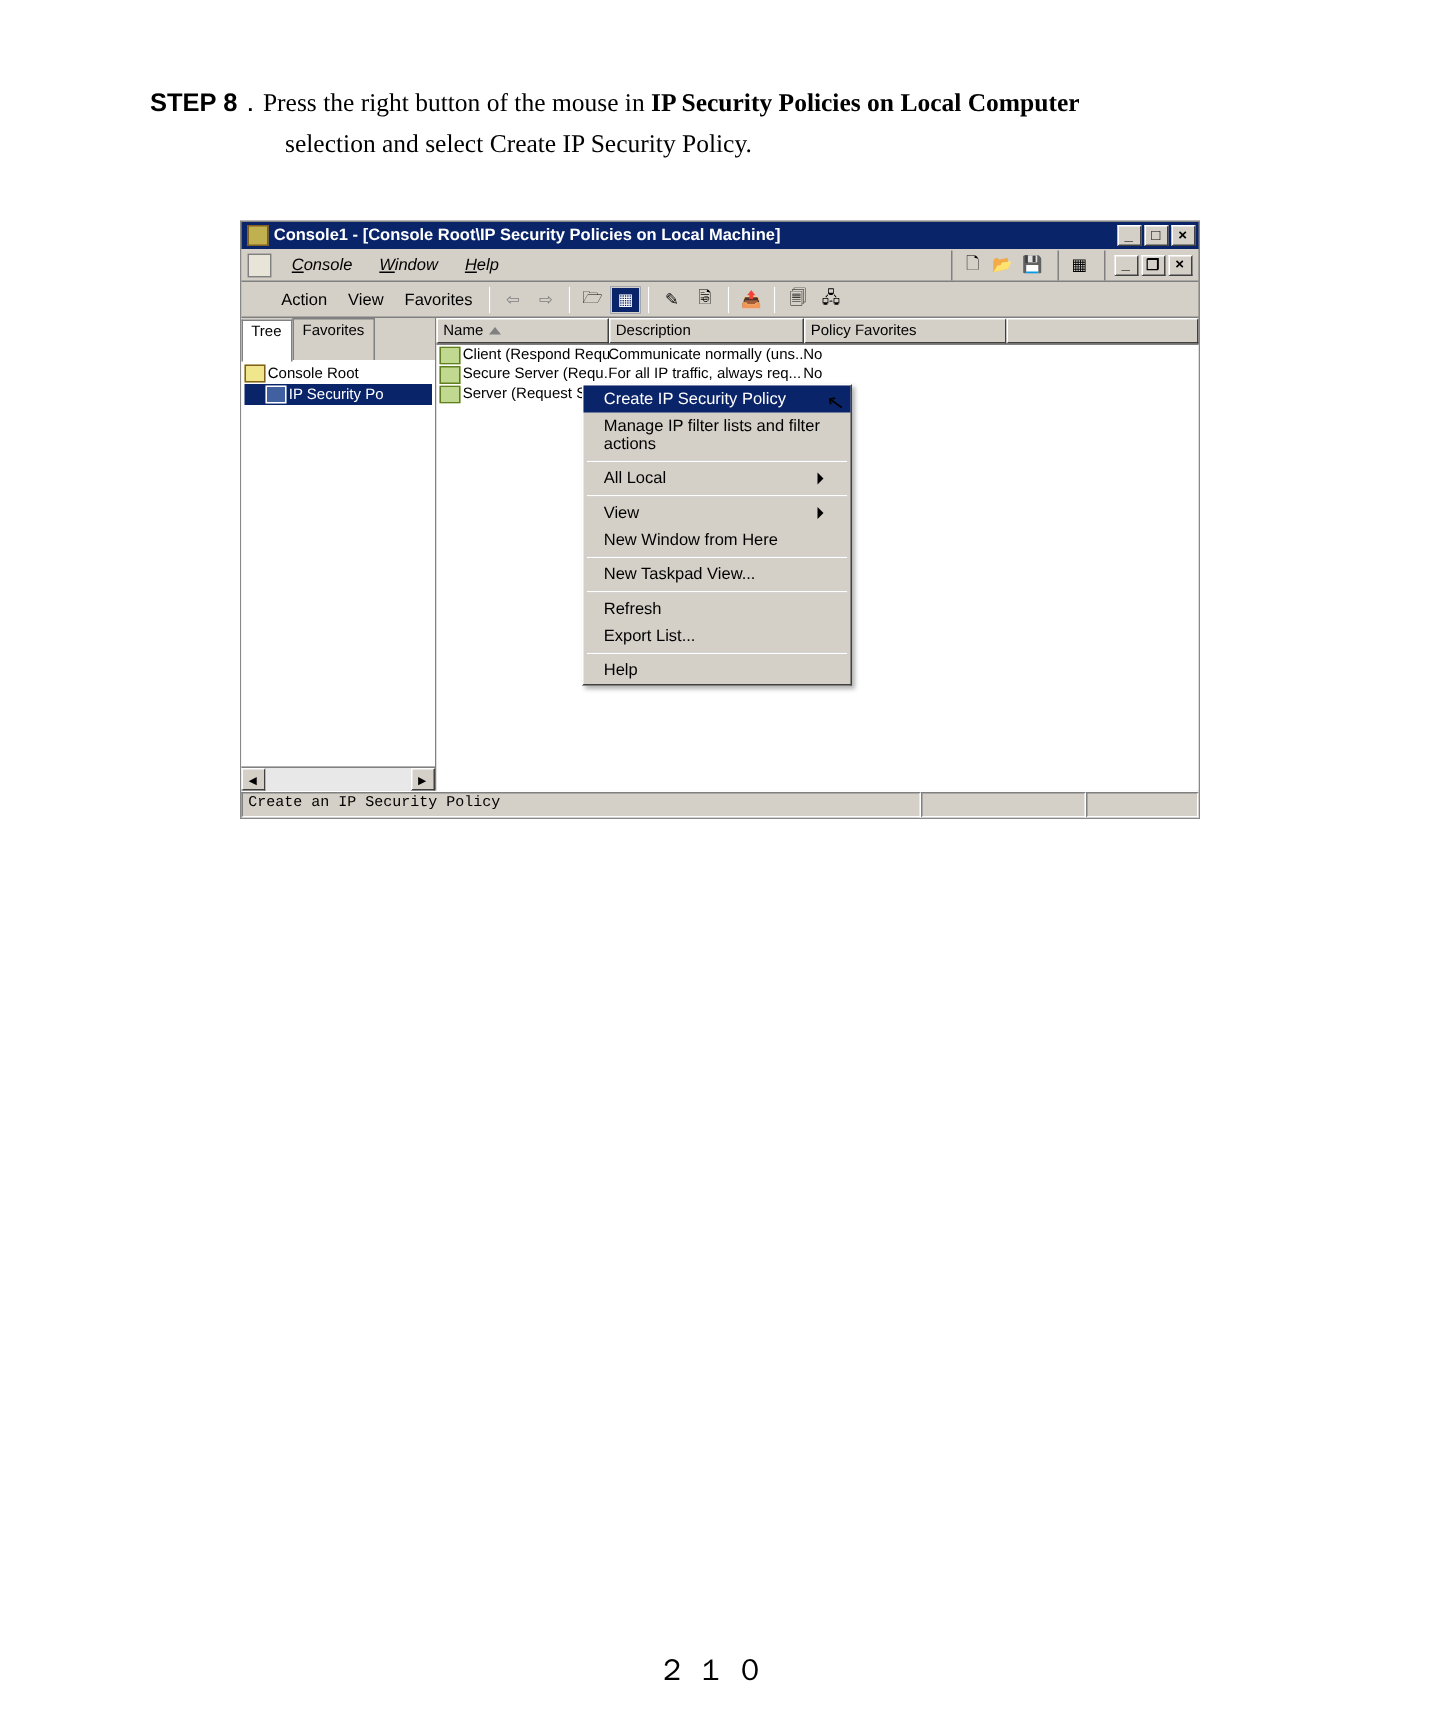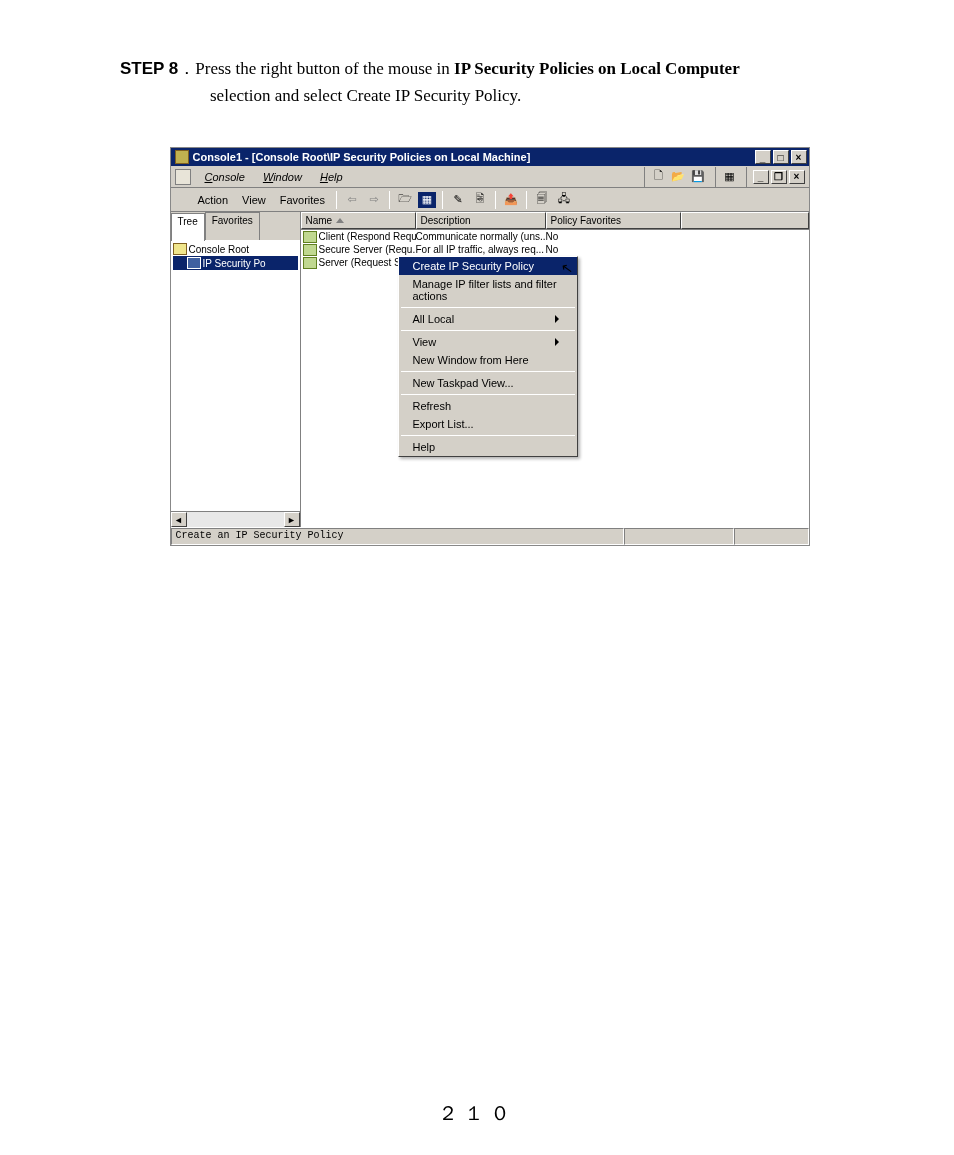--- a/index.html
+++ b/index.html
@@ -7,21 +7,20 @@
     margin: 0;
     padding: 0;
     background: #fff;
     font-family: "Times New Roman", serif;
     width: 954px;
     height: 1155px;
     position: relative;
   }
   .page-content {
     padding: 55px 95px 0 100px;
-    margin-left: 20px;
   }
   .step-line {
     font-size: 17px;
     line-height: 1.6;
     text-align: justify;
     color: #000;
   }
   .step-line .bold { font-weight: bold; font-family: Arial, sans-serif;}
   .step-line .boldserif { font-weight: bold; }
   .step-indent {

